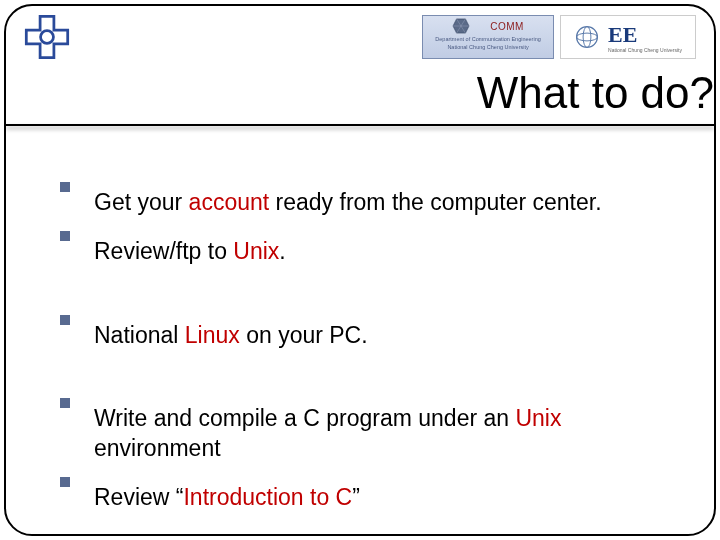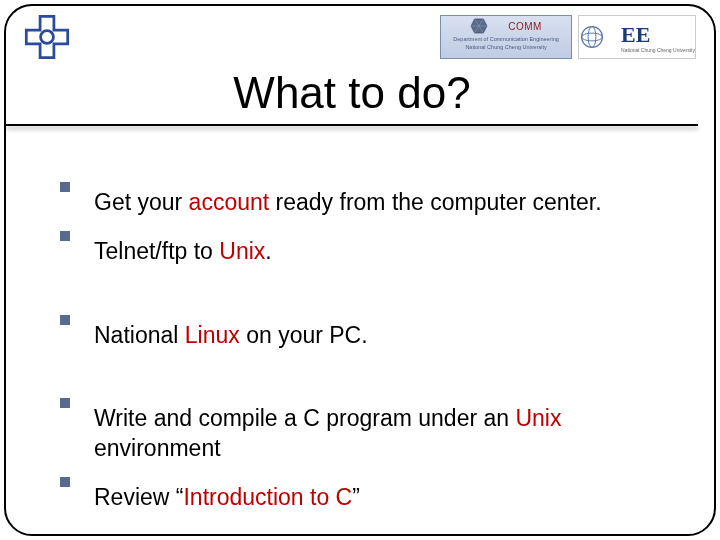--- a/index.html
+++ b/index.html
@@ -40,32 +40,32 @@
     padding: 2px 6px;
     border: 1px solid #7a8cb0;
     width: 132px; height: 44px;
     text-align: center;
   }
   .logo-comm .comm-top { display: flex; align-items: center; justify-content: center; gap: 20px; }
   .logo-comm .comm-label { color: #8b1a1a; font-size: 10px; font-weight: normal; letter-spacing: 0.5px; }
   .logo-comm .comm-sub { font-size: 5.5px; color: #4a5a82; line-height: 1.1; margin-top: 2px; }
 
   .logo-ee {
-    display: flex; align-items: center; gap: 16px;
+    display: flex; align-items: center; gap: 8px;
     border: 1px solid #ccc;
-    padding: 2px 0;
+    padding: 2px 13px;
     height: 44px;
   }
   .logo-ee .ee-text { font-size: 22px; font-weight: bold; color: #1a3a7a; font-family: "Times New Roman", serif; }
   .logo-ee .ee-sub { font-size: 5px; color: #666; line-height: 1; }
 
   .title-wrap {
     position: absolute;
-    top: 62px; left: 0; right: 16px;
-    text-align: center;
+    top: 62px; left: 0; right: 0;
+    text-align: right;
   }
   .title {
     font-family: Tahoma, Verdana, sans-serif;
     font-size: 44px;
     color: #000;
     font-weight: normal;
   }
   .title-underline {
     margin-top: 6px;
     height: 0;
@@ -147,21 +147,21 @@
     <div class="bullet-line">
       <div class="sq"></div>
       <div class="txt">
         <span>Get your </span><span class="hl">account</span><span> ready from the computer center.</span>
       </div>
     </div>
 
     <div class="bullet-line">
       <div class="sq"></div>
       <div class="txt">
-        <span>Telnet/ftp to </span><span class="hl">Unix</span><span>.</span>
+        <span>Review/ftp to </span><span class="hl">Unix</span><span>.</span>
       </div>
     </div>
 
     <div class="gap"></div>
 
     <div class="bullet-line">
       <div class="sq"></div>
       <div class="txt">
         <span>National </span><span class="hl">Linux</span><span> on your PC.</span>
       </div>

